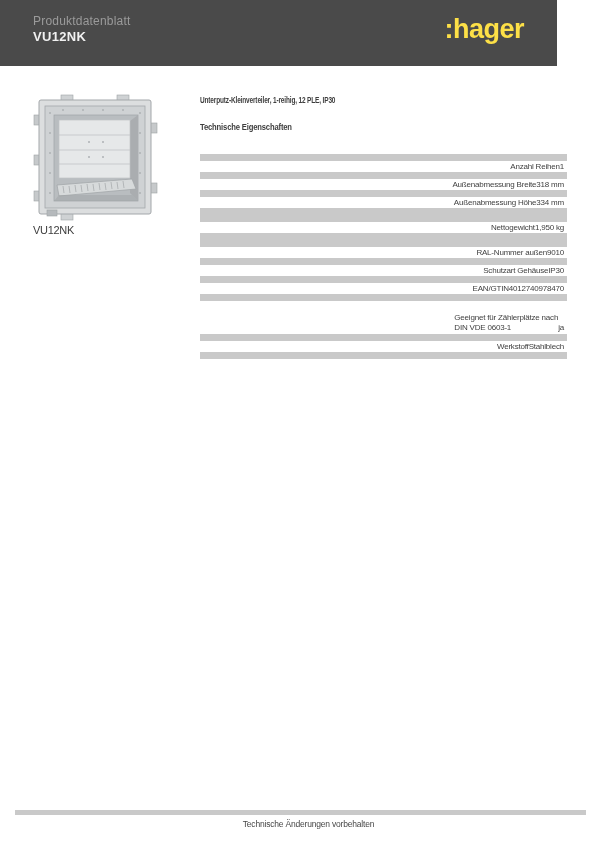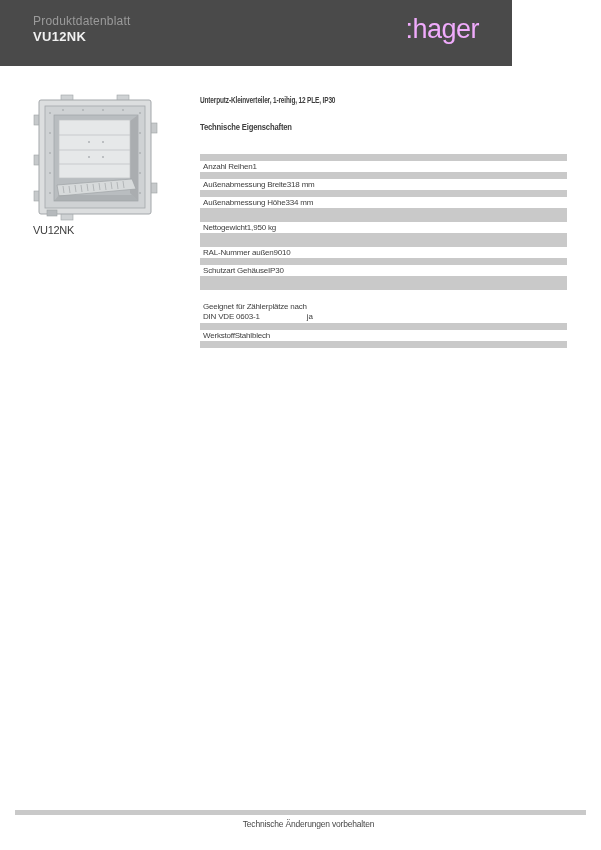--- a/index.html
+++ b/index.html
@@ -9,34 +9,34 @@
     position: relative;
     background: #ffffff;
     font-family: "Liberation Sans", sans-serif;
     color: #3e3e3e;
     overflow: hidden;
   }
 
   
   .header {
     position: absolute; left: 0; top: 0;
-    width: 512px; height: 66px;
+    width: 557px; height: 66px;
     background: #4a4a4a;
   }
   .header .doc-type {
     position: absolute; left: 33px; top: 14px;
     font-size: 12px; color: #9b9b9b; letter-spacing: 0.2px;
   }
   .header .product-code {
     position: absolute; left: 33px; top: 29px;
     font-size: 13px; font-weight: bold; color: #f0f0f0; letter-spacing: 0.3px;
   }
   .logo {
     position: absolute; right: 33px; top: 14px;
-    font-size: 27px; font-weight: normal; color: #f0abfc;
+    font-size: 27px; font-weight: bold; color: #fde047;
     letter-spacing: -0.5px;
   }
 
   
   .photo-box {
     position: absolute; left: 33px; top: 93px;
     width: 125px; height: 129px;
     background: #ffffff;
   }
   .photo-caption {
@@ -61,21 +61,21 @@
   }
 
   
   .tech-table {
     position: absolute; left: 200px; top: 154px;
     width: 367px;
   }
   .sep { height: 7px; background: #c9c9c9; }
   .trow {
     height: 11px;
-    display: flex; justify-content: flex-start; align-items: center;
+    display: flex; justify-content: flex-end; align-items: center;
     font-size: 8px; line-height: 11px;
     letter-spacing: -0.2px;
     padding: 0 3px;
   }
   .trow .lbl { color: #3e3e3e; white-space: nowrap; }
   .trow .val { color: #3e3e3e; white-space: nowrap; text-align: right; }
   .trow.tall {
     height: 33px;
     align-items: flex-end;
   }
@@ -202,20 +202,24 @@
   <div class="trow">
     <span class="lbl">RAL-Nummer außen</span>
     <span class="val">9010</span>
   </div>
   <div class="sep"></div>
   <div class="trow">
     <span class="lbl">Schutzart Gehäuse</span>
     <span class="val">IP30</span>
   </div>
   <div class="sep"></div>
+  <div class="trow">
+    <span class="lbl">EAN/GTIN</span>
+    <span class="val">4012740978470</span>
+  </div>
   <div class="sep"></div>
   <div class="trow tall">
     <span class="lbl">
       <span style="display:block">Geeignet für Zählerplätze nach</span>
       <span style="display:block">DIN VDE 0603-1</span>
     </span>
     <span class="val">ja</span>
   </div>
   <div class="sep"></div>
   <div class="trow">

